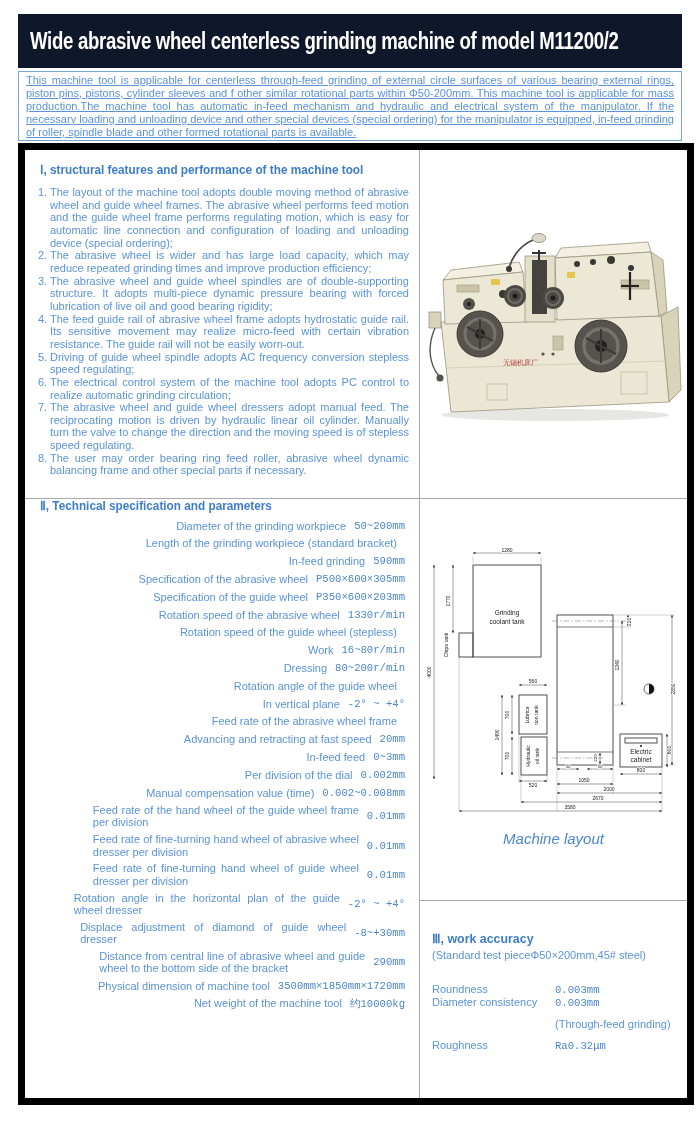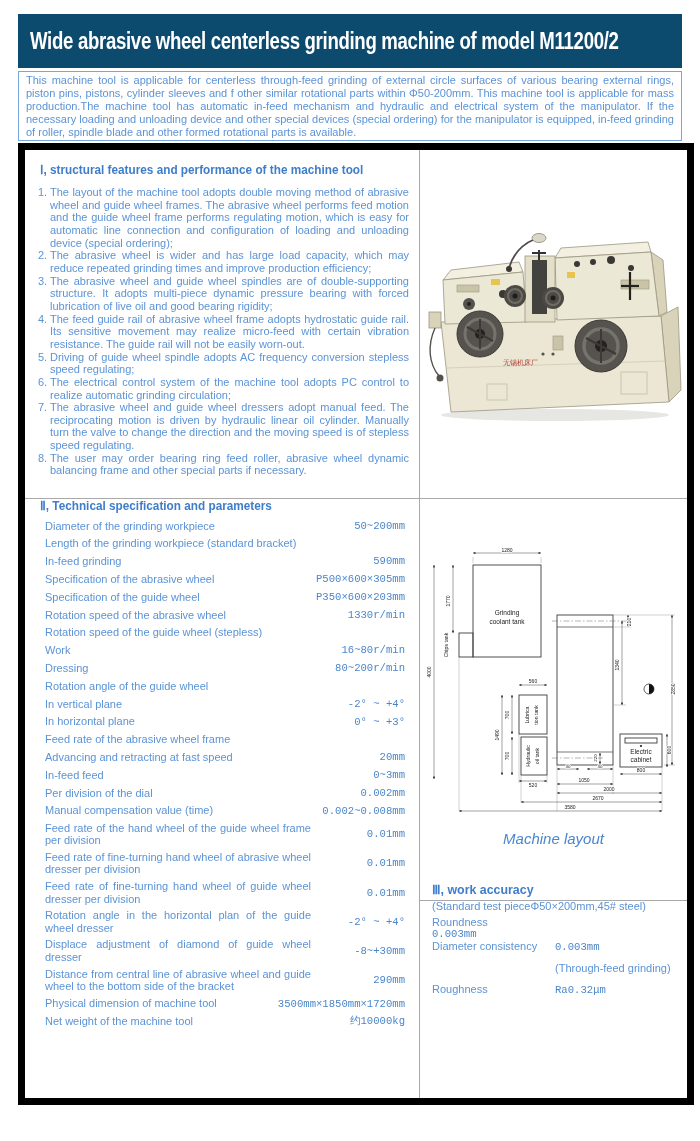--- a/index.html
+++ b/index.html
@@ -3,35 +3,36 @@
 <meta charset="utf-8">
 <style>
   html,body { margin:0; padding:0; background:#ffffff; }
   .page {
     position:relative; width:700px; height:1141px; background:#fff;
     font-family:"Liberation Sans", sans-serif; overflow:hidden;
   }
   
   .title-bar {
     position:absolute; left:18px; top:14px; width:664px; height:54px;
-    background:#0c4a6e; display:flex; align-items:center;
+    background:#0f172a; display:flex; align-items:center;
   }
   .title-bar h1 {
     margin:0 0 0 12px; color:#ffffff; font-size:23px; font-weight:bold;
     letter-spacing:-0.4px; white-space:nowrap;
     transform:scaleX(0.81); transform-origin:left center;
   }
   
   .intro-box {
     position:absolute; left:18px; top:71px; width:662px; height:68px;
     border:1px solid #7aa6de; box-sizing:content-box;
   }
   .intro-box p {
     margin:2px 7px; color:#5b93d6; font-size:11px; line-height:12.9px;
     text-align:justify;
+    text-decoration:underline;
   }
   
   .main-box {
     position:absolute; left:18px; top:143px; width:662px; height:948px;
     border:7px solid #000000;
   }
   .v-divider { position:absolute; left:394px; top:0; width:1px; height:100%; background:#a9a9a9; }
   .h-divider { position:absolute; left:0; top:348px; width:100%; height:1px; background:#a9a9a9; }
   .h-divider-right { position:absolute; left:395px; top:750px; right:0; height:1px; background:#a9a9a9; }
 
@@ -44,41 +45,41 @@
   .sec1 .sec-h { margin:12px 0 0 15px; }
   .features { margin:9px 0 0 0; padding:0 10px 0 13px; list-style:none;
     color:#5b93d6; font-size:11px; line-height:12.65px; }
   .features li { display:flex; }
   .features .num { flex:none; width:12px; }
   .features .itext { flex:1; text-align:justify; }
   
   .sec2 { position:absolute; left:0; top:348px; width:394px; box-sizing:border-box;
     padding:0 14px 0 20px; }
   .sec2 .sec-h { margin-left:-5px; margin-bottom:4px; }
-  .spec-row { display:flex; justify-content:space-between; align-items:center; min-height:17.8px; }
+  .spec-row { display:flex; justify-content:flex-end; align-items:center; min-height:17.8px; }
   .spec-label { color:#5b93d6; font-size:11px; line-height:12.4px; }
   .spec-row:not(.wrap) .spec-label { white-space:nowrap; }
   .spec-value { font-family:"Liberation Mono", monospace; font-size:10.6px;
     color:#4c86c9; white-space:nowrap; margin-left:8px; }
   .spec-row.wrap { padding:2.2px 0; }
   .spec-row.wrap .spec-label { max-width:266px; text-align:justify; }
   
   .machine-photo { position:absolute; left:399px; top:72px; width:258px; height:204px; }
   .layout-diagram { position:absolute; left:397px; top:387px; width:264px; height:282px; }
   .diagram-caption { position:absolute; left:395px; top:680px; width:267px;
     text-align:center; color:#4b87cd; font-size:15px;font-style:italic; }
   
-  .sec3 { position:absolute; left:407px; top:732px; width:256px; }
+  .sec3 { position:absolute; left:407px; top:781px; width:256px; }
   .sec3 .sec-h { transform:none; }
   .sec3 .subtitle { margin-top:3px; color:#5b93d6; font-size:11px; }
   .acc-row { display:flex; align-items:baseline; }
   .acc-row .acc-label { width:123px; flex:none; color:#5b93d6; font-size:11px; }
   .acc-row .acc-value.mono { font-family:"Liberation Mono", monospace; font-size:10.6px; color:#4c86c9; }
   .acc-row .acc-value.sans { color:#5b93d6; font-size:11px; }
-  .acc-row.r1 { margin-top:4px;flex-direction:column; } .acc-row.r2 { }
+  .acc-row.r1 { margin-top:22px; } .acc-row.r2 { }
   .acc-row.r3 { margin-top:9px; }  .acc-row.r4 { margin-top:9px; }
   
   .layout-diagram .box { fill:none; stroke:#3c3c3c; stroke-width:0.9; }
   .layout-diagram .dim { stroke:#555; stroke-width:0.55; marker-start:url(#ar); marker-end:url(#ar); }
   .layout-diagram .ext { stroke:#9a9a9a; stroke-width:0.45; }
   .layout-diagram .cline { stroke:#777; stroke-width:0.55; stroke-dasharray:6 2 1.5 2; }
   .layout-diagram text { font-family:"Liberation Sans", sans-serif; fill:#222;
     text-anchor:middle; paint-order:stroke; stroke:#fff; stroke-width:1.4px; }
   .layout-diagram .dlab { font-size:5px; }
   .layout-diagram .blab { font-size:6.5px; }
@@ -180,24 +181,20 @@
             <div class="spec-label">Dressing</div>
             <div class="spec-value">80~200r/min</div>
           </div>
           <div class="spec-row">
             <div class="spec-label">Rotation angle of the guide wheel</div>
             <div class="spec-value"></div>
           </div>
           <div class="spec-row">
             <div class="spec-label">In vertical plane</div>
             <div class="spec-value">-2° ~ +4°</div>
-          </div>
-          <div class="spec-row">
-            <div class="spec-label">In horizontal plane</div>
-            <div class="spec-value">0° ~ +3°</div>
           </div>
           <div class="spec-row">
             <div class="spec-label">Feed rate of the abrasive wheel frame</div>
             <div class="spec-value"></div>
           </div>
           <div class="spec-row">
             <div class="spec-label">Advancing and retracting at fast speed</div>
             <div class="spec-value">20mm</div>
           </div>
           <div class="spec-row">

